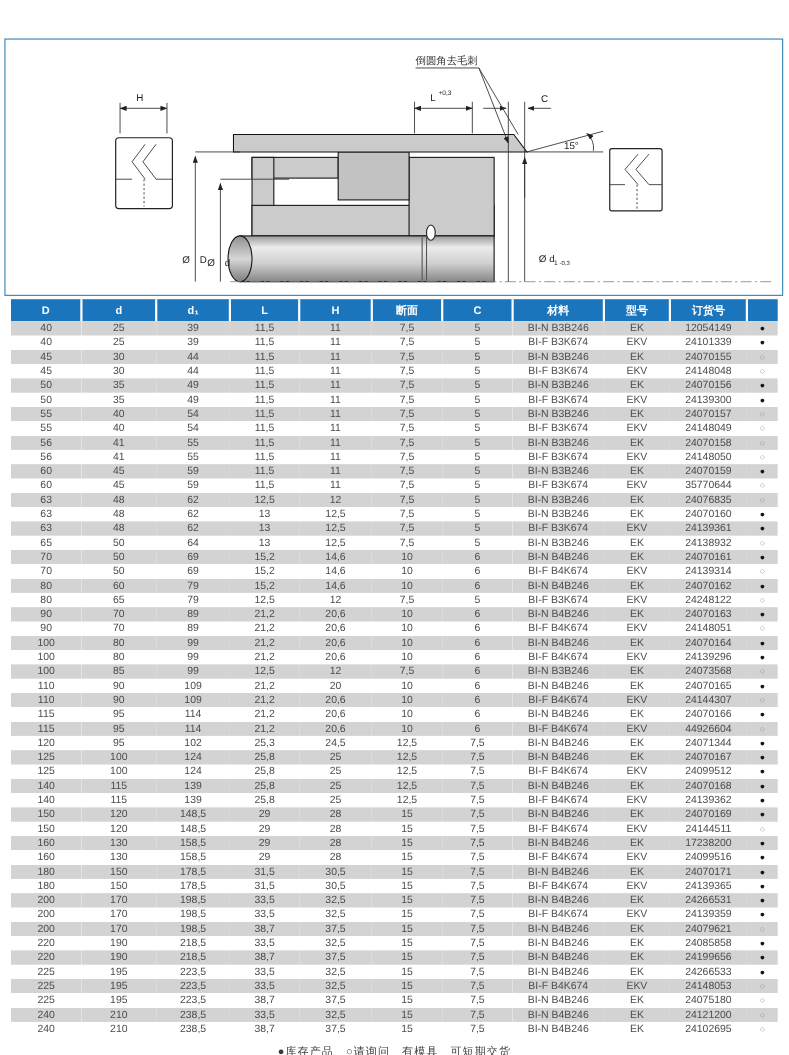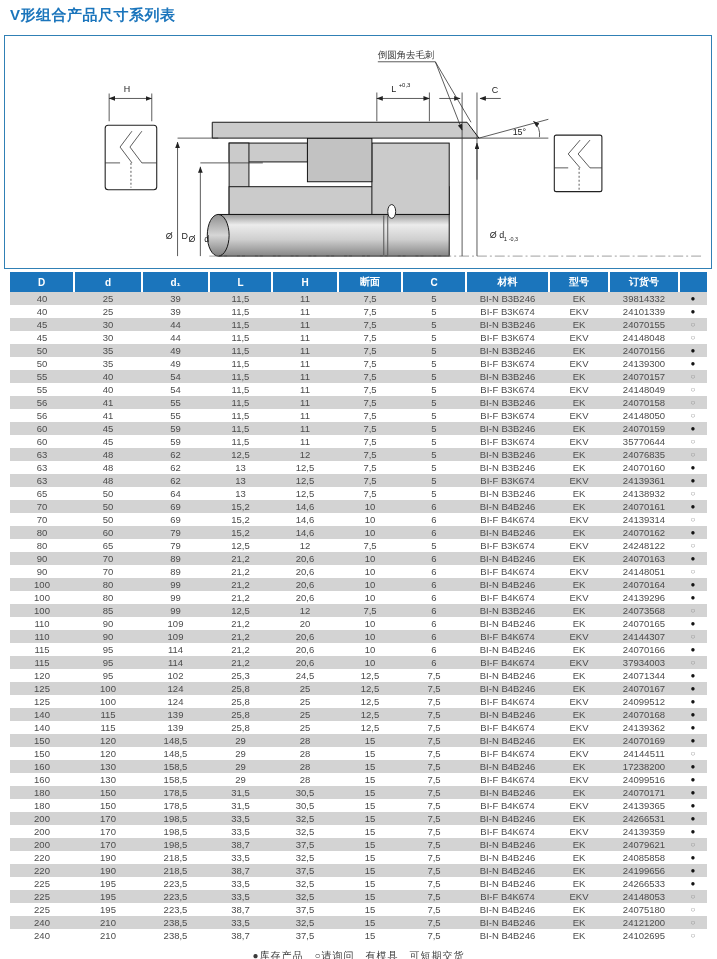--- a/index.html
+++ b/index.html
@@ -32,21 +32,20 @@
   .c1{width:64px}.c2{width:68px}.c3{width:67px}.c4{width:63px}.c5{width:66px}
   .c6{width:64px}.c7{width:64px}.c8{width:83px}.c9{width:60px}.c10{width:70px}.c11{width:28px}
   
   #footer-legend{position:absolute;left:0;right:0;top:949px;text-align:center;font-size:10px;color:#3a3a3a;letter-spacing:1px;}
 </style>
 </head>
 <body>
 
 <div id="page">
 
-  <div id="title">V形组合产品尺寸系列表</div>
 
   <div id="diagram-box">
     <svg viewBox="0 0 708 234">
       <defs>
         <marker id="ah" viewBox="0 0 8 6" markerWidth="8" markerHeight="6" refX="7.5" refY="3" orient="auto-start-reverse">
           <path d="M0 0L8 3L0 6Z" fill="#222"></path>
         </marker>
         <linearGradient id="shaftGrad" x1="0" y1="0" x2="0" y2="1">
           <stop offset="0" stop-color="#9a9a9a"></stop>
             <stop offset="0.25" stop-color="#ececec"></stop>
@@ -173,21 +172,21 @@
         <tr class="odd">
           <td>40</td>
           <td>25</td>
           <td>39</td>
           <td>11,5</td>
           <td>11</td>
           <td>7,5</td>
           <td>5</td>
           <td>BI-N B3B246</td>
           <td>EK</td>
-          <td>39814332</td>
+          <td>12054149</td>
           <td class="dot">●</td>
         </tr>
         <tr class="even">
           <td>40</td>
           <td>25</td>
           <td>39</td>
           <td>11,5</td>
           <td>11</td>
           <td>7,5</td>
           <td>5</td>
@@ -537,21 +536,21 @@
         <tr class="odd">
           <td>115</td>
           <td>95</td>
           <td>114</td>
           <td>21,2</td>
           <td>20,6</td>
           <td>10</td>
           <td>6</td>
           <td>BI-F B4K674</td>
           <td>EKV</td>
-          <td>37934003</td>
+          <td>44926604</td>
           <td class="dot open">○</td>
         </tr>
         <tr class="even">
           <td>120</td>
           <td>95</td>
           <td>102</td>
           <td>25,3</td>
           <td>24,5</td>
           <td>12,5</td>
           <td>7,5</td>

